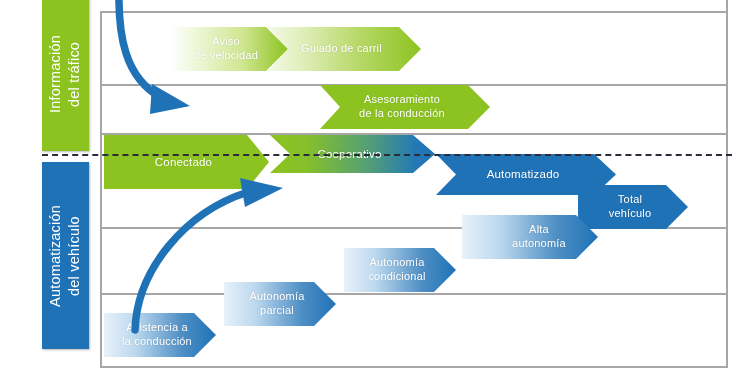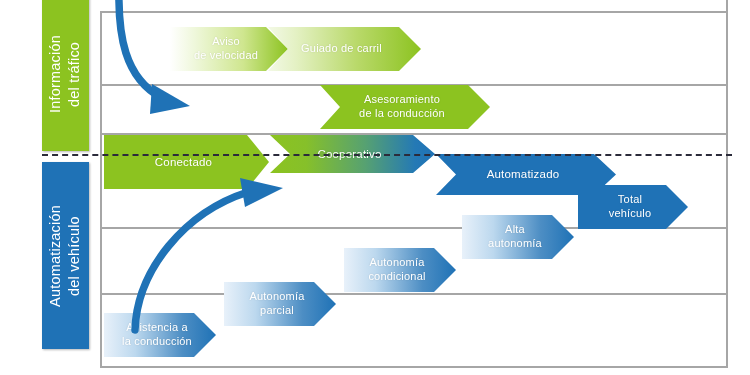--- a/index.html
+++ b/index.html
@@ -120,21 +120,21 @@
     <span class="ctext">Automatizado</span>
   </div>
 
   <div id="mid-dash"></div>
 
   <div class="chev b-solid" style="left:578px;top:185px;width:110px;height:44px;">
     <span class="ctext">Total
 vehículo</span>
   </div>
 
-  <div class="chev b-fade" style="left:462px;top:215px;width:112px;height:44px;">
+  <div class="chev b-fade" style="left:462px;top:215px;width:112px;height:44px;padding-left:24px;">
     <span class="ctext">Alta
 autonomía</span>
   </div>
 
   <div class="chev b-fade" style="left:344px;top:248px;width:112px;height:44px;">
     <span class="ctext">Autonomía
 condicional</span>
   </div>
 
   <div class="chev b-fade" style="left:224px;top:282px;width:112px;height:44px;">

